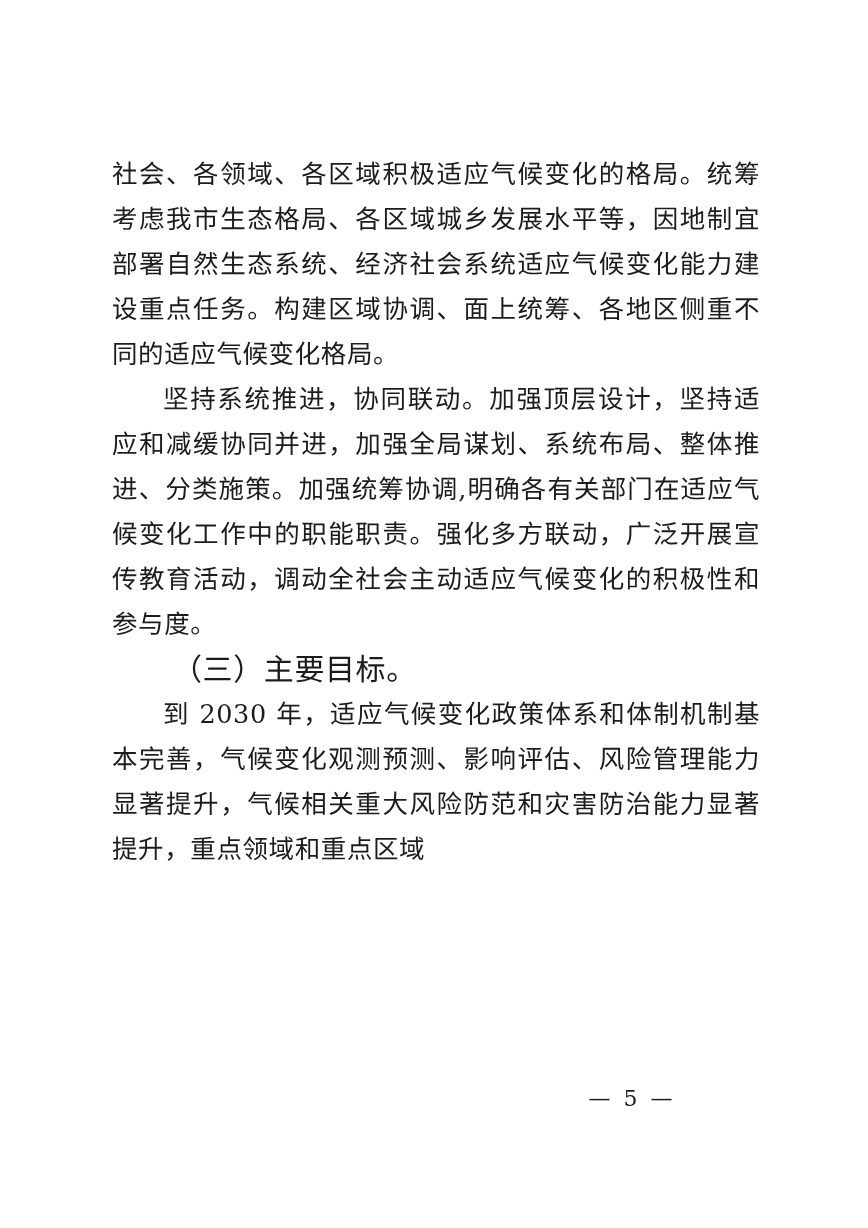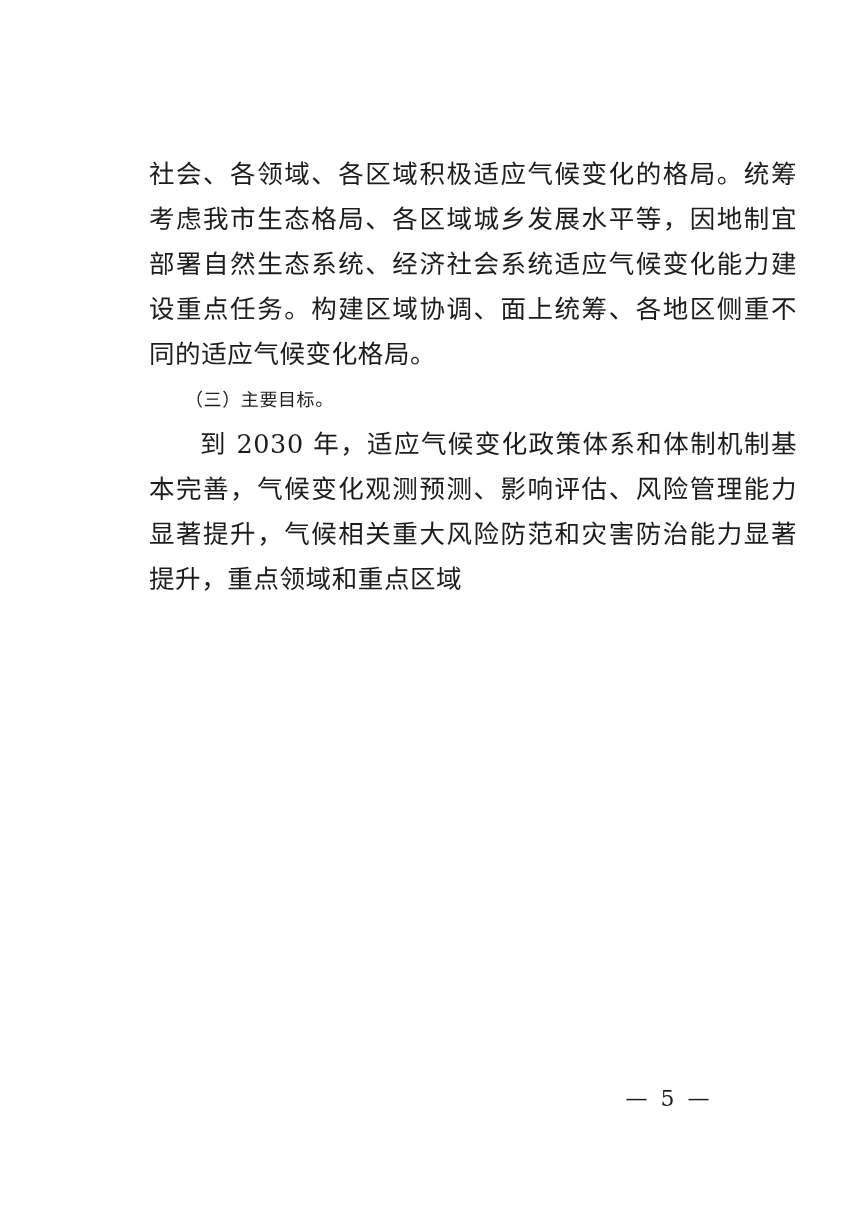--- a/index.html
+++ b/index.html
@@ -16,21 +16,20 @@
     font-family: "DejaVu Serif", "Liberation Serif", serif;
   }
 
   .page {
     position: absolute;
     left: 0;
     top: 0;
     width: 784px;
     height: 1228px;
     background: #ffffff;
-    margin-left: 37px;
   }
 
   .content {
     position: absolute;
     left: 112px;
     top: 152px;
     width: 648px;
   }
 
   .para {
@@ -49,21 +48,21 @@
     margin-top: 0;
   }
 
   .indent {
     text-indent: 2em;
   }
 
   .heading {
     margin: 0;
     color: #1c1c1c;
-    font-size: 18px;
+    font-size: 30px;
     line-height: 45px;
     letter-spacing: 0.6px;
     text-indent: 2em;
     font-weight: normal;
   }
 
   .footer {
     position: absolute;
     left: 0;
     top: 1086px;
@@ -83,20 +82,21 @@
 </style>
 </head>
 <body>
 
 <div class="page">
 
   <div class="content">
 
     <p class="para">社会、各领域、各区域积极适应气候变化的格局。统筹考虑我市生态格局、各区域城乡发展水平等，因地制宜部署自然生态系统、经济社会系统适应气候变化能力建设重点任务。构建区域协调、面上统筹、各地区侧重不同的适应气候变化格局。</p>
 
+    <p class="para indent">坚持系统推进，协同联动。加强顶层设计，坚持适应和减缓协同并进，加强全局谋划、系统布局、整体推进、分类施策。加强统筹协调,明确各有关部门在适应气候变化工作中的职能职责。强化多方联动，广泛开展宣传教育活动，调动全社会主动适应气候变化的积极性和参与度。</p>
 
     <p class="heading">（三）主要目标。</p>
 
 
     <p class="para indent">到 2030 年，适应气候变化政策体系和体制机制基本完善，气候变化观测预测、影响评估、风险管理能力显著提升，气候相关重大风险防范和灾害防治能力显著提升，重点领域和重点区域</p>
 
   </div>
 
   <div class="footer">
     <span class="pagenum">— 5 —</span>

